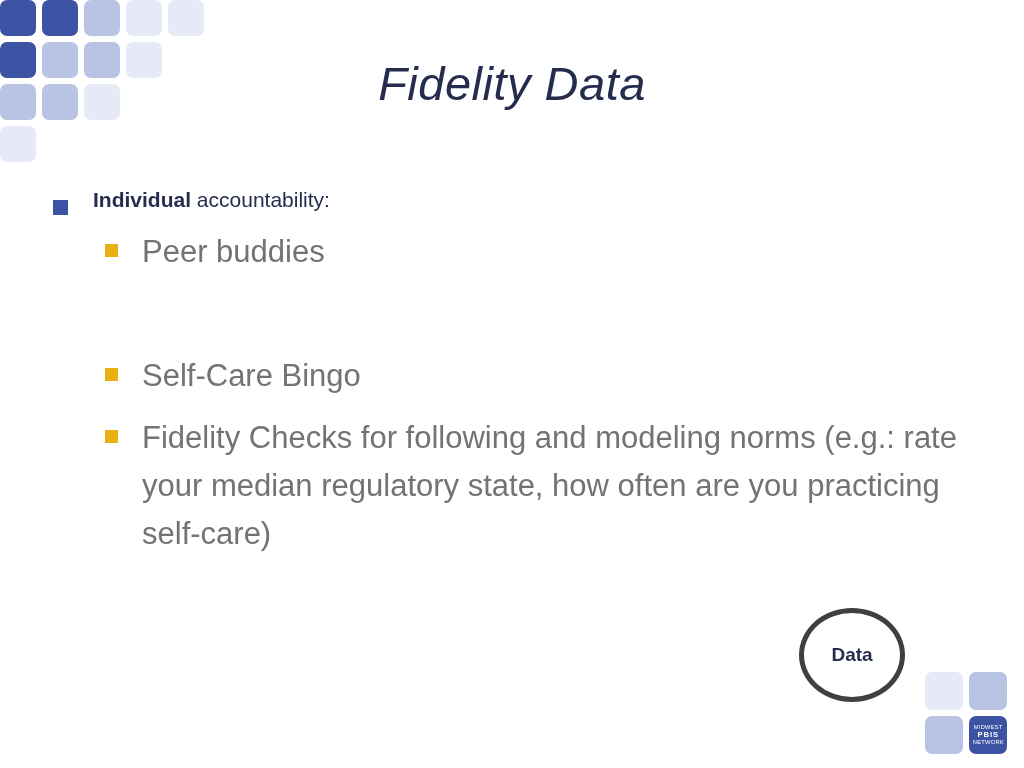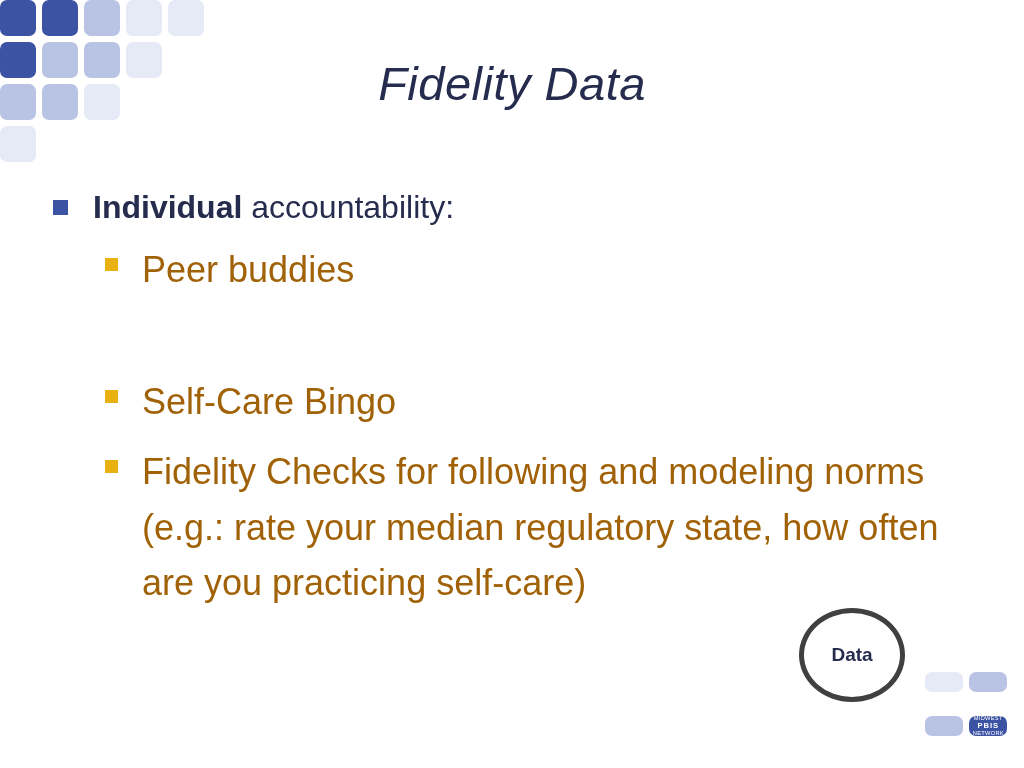--- a/index.html
+++ b/index.html
@@ -50,43 +50,43 @@
     position: absolute;
     left: 48px;
     top: 186px;
     width: 930px;
   }
 
   .bullet-l1 {
     position: relative;
     padding-left: 45px;
     margin-bottom: 8px;
-    font-size: 32px;
+    font-size: 21px;
     line-height: 1.32;
     color: #252c4e;
   }
   .bullet-l1 .marker {
     position: absolute;
     left: 5px;
     top: 14px;
     width: 15px;
     height: 15px;
     background: #3c53a4;
   }
   .bullet-l1 .lead {
     font-weight: bold;
   }
 
   .bullet-l2 {
     position: relative;
     padding-left: 94px;
     margin-top: 14px;
-    font-size: 36px;
+    font-size: 31px;
     line-height: 1.55;
-    color: #a16207;
+    color: #737373;
   }
   .bullet-l2 .marker {
     position: absolute;
     left: 57px;
     top: 16px;
     width: 13px;
     height: 13px;
     background: #e8b010;
   }
 
@@ -118,21 +118,21 @@
   .logo-br {
     position: absolute;
     left: 925px;
     top: 672px;
     width: 88px;
     height: 84px;
   }
   .logo-tile {
     position: absolute;
     width: 38px;
-    height: 20px;
+    height: 38px;
     border-radius: 7px;
   }
   .logo-tile.t-lt { left: 0;    top: 0;  background: #e6e9f6; }
   .logo-tile.t-rt { left: 44px; top: 0;  background: #b9c3e4; }
   .logo-tile.t-lb { left: 0;    top: 44px; background: #b9c3e4; }
   .logo-tile.t-rb {
     left: 44px; top: 44px;
     background: #3c53a4;
     color: #ffffff;
     display: flex;

